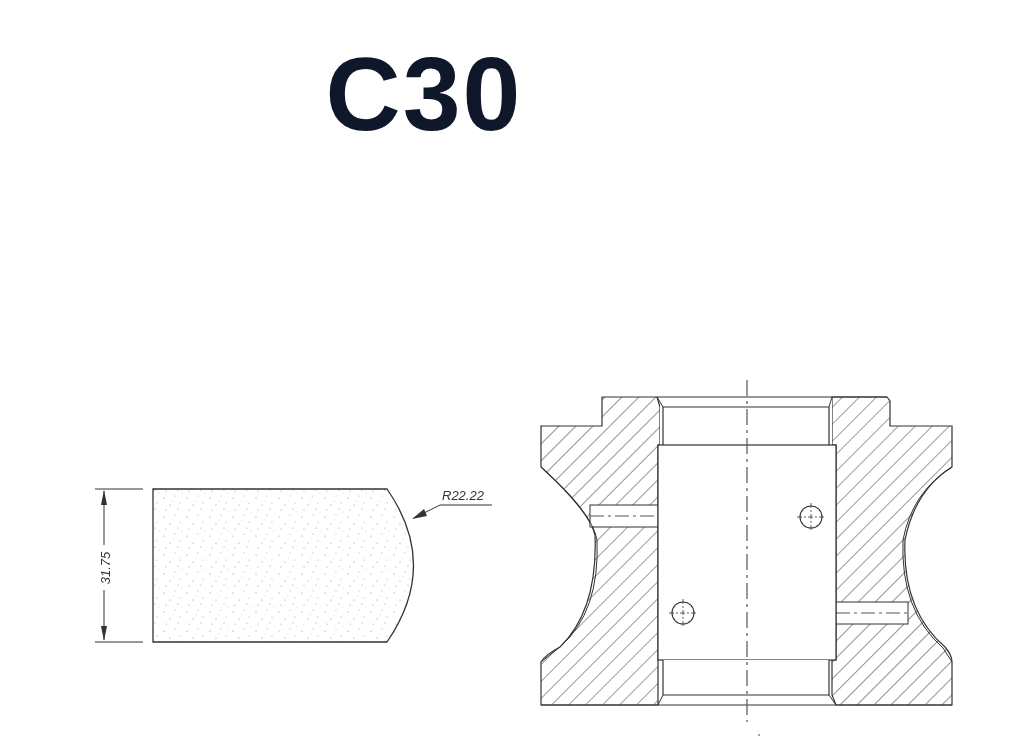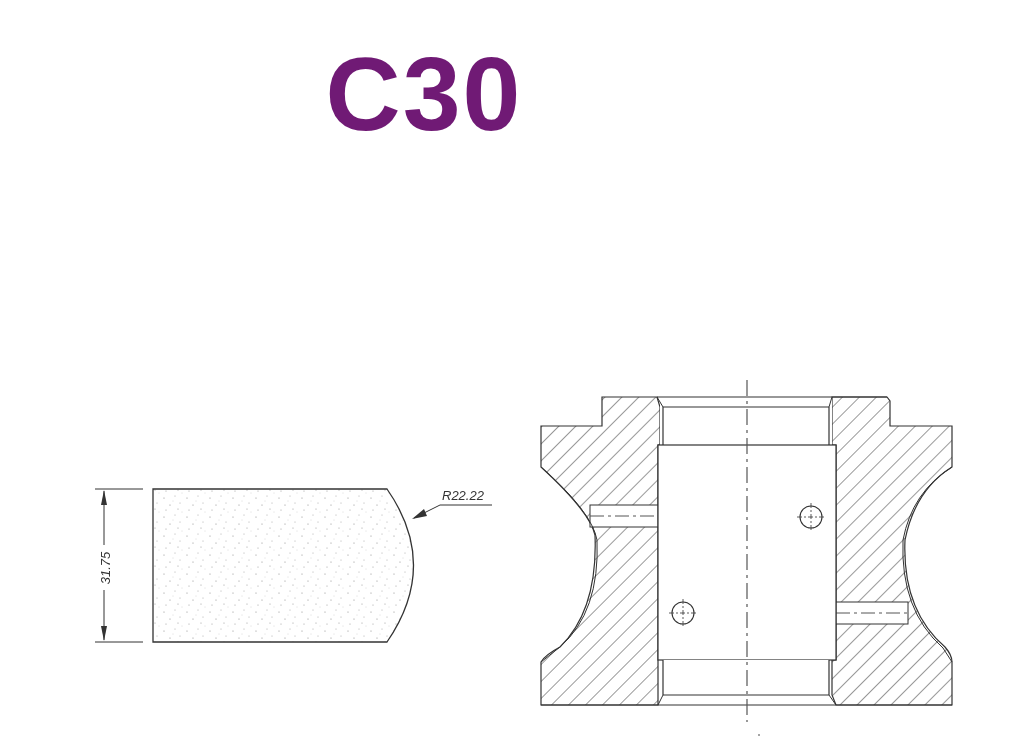--- a/index.html
+++ b/index.html
@@ -1,20 +1,20 @@
 <!DOCTYPE html>
 <html><head>
 <meta charset="utf-8">
 <style>
   html, body { margin: 0; padding: 0; background: #ffffff; }
   body { width: 1024px; height: 740px; position: relative; overflow: hidden; }
   .title {
     position: absolute; left: 0; top: 42px; width: 848px; text-align: center;
     font-family: "Liberation Sans", sans-serif; font-weight: 700; font-size: 104px;
-    letter-spacing: 2px; line-height: 1; color: #701a75;
+    letter-spacing: 2px; line-height: 1; color: #0f172a;
   }
   svg.drawing { position: absolute; left: 0; top: 0; }
   .dim-text { font-family: "Liberation Sans", sans-serif; font-style: italic; font-size: 13px; fill: #333; }
 </style>
 </head>
 <body>
 
 <div class="title">C30</div>
 
 <svg class="drawing" width="1024" height="740" viewBox="0 0 1024 740">

